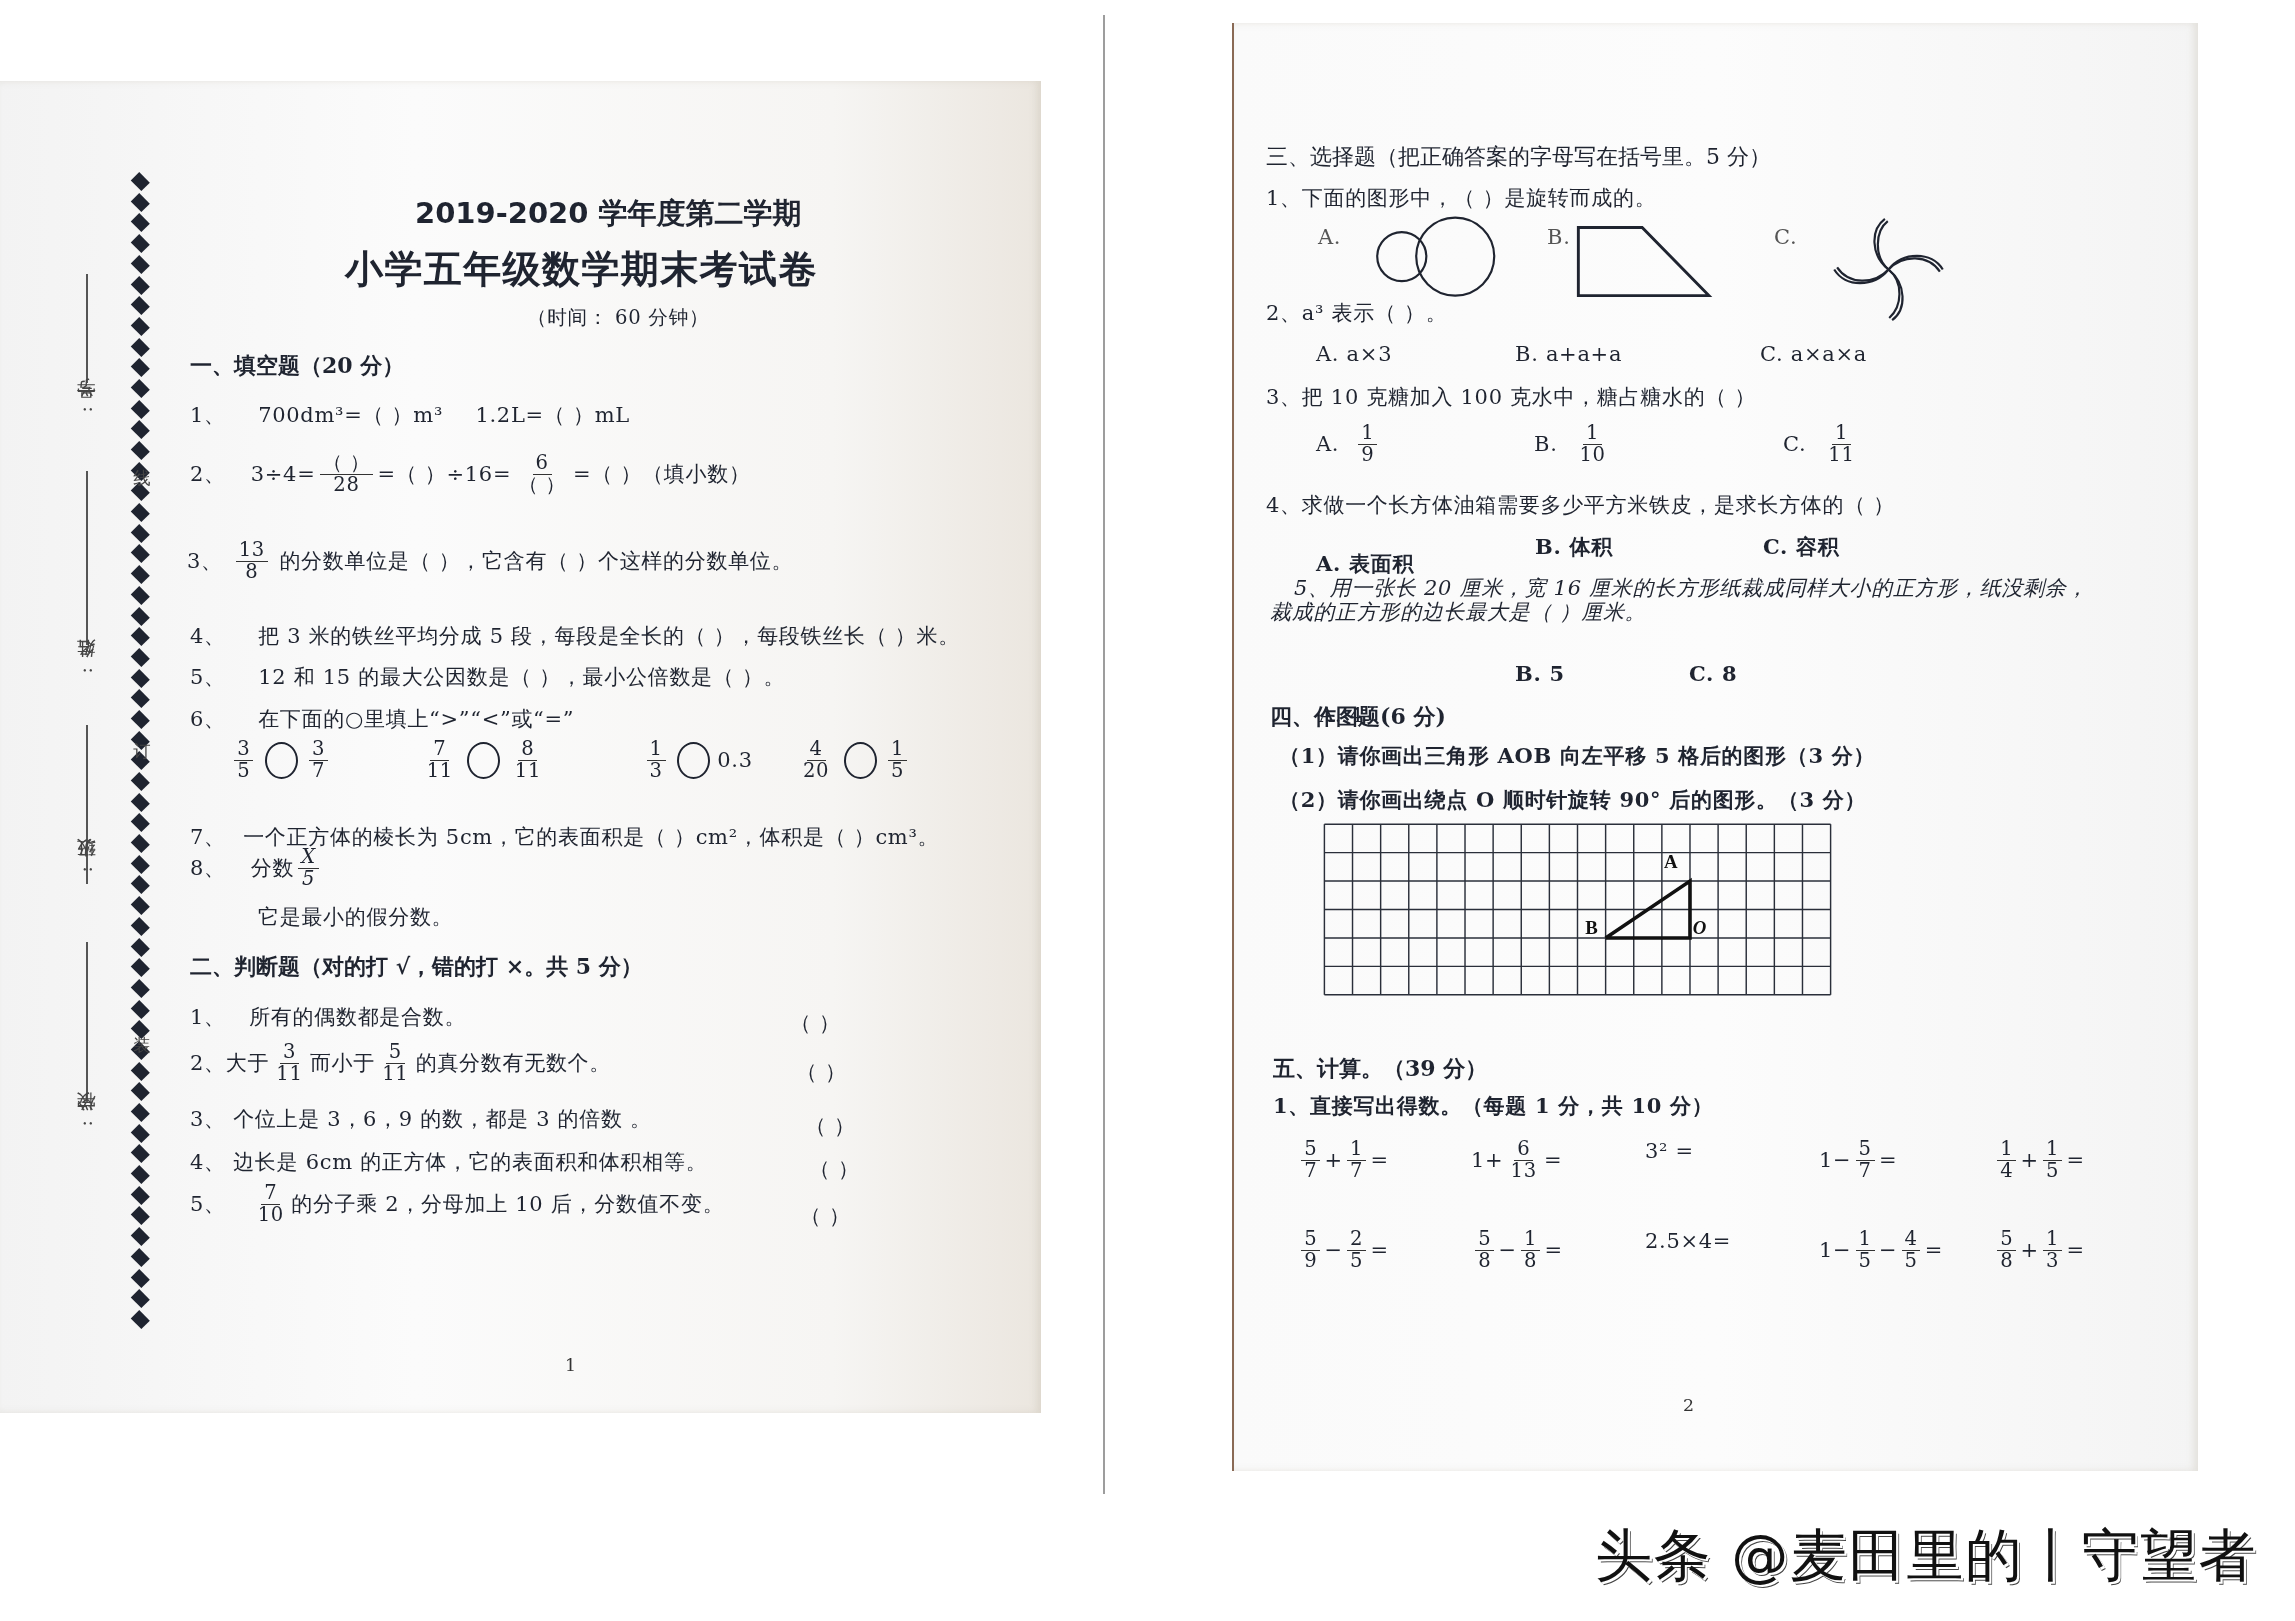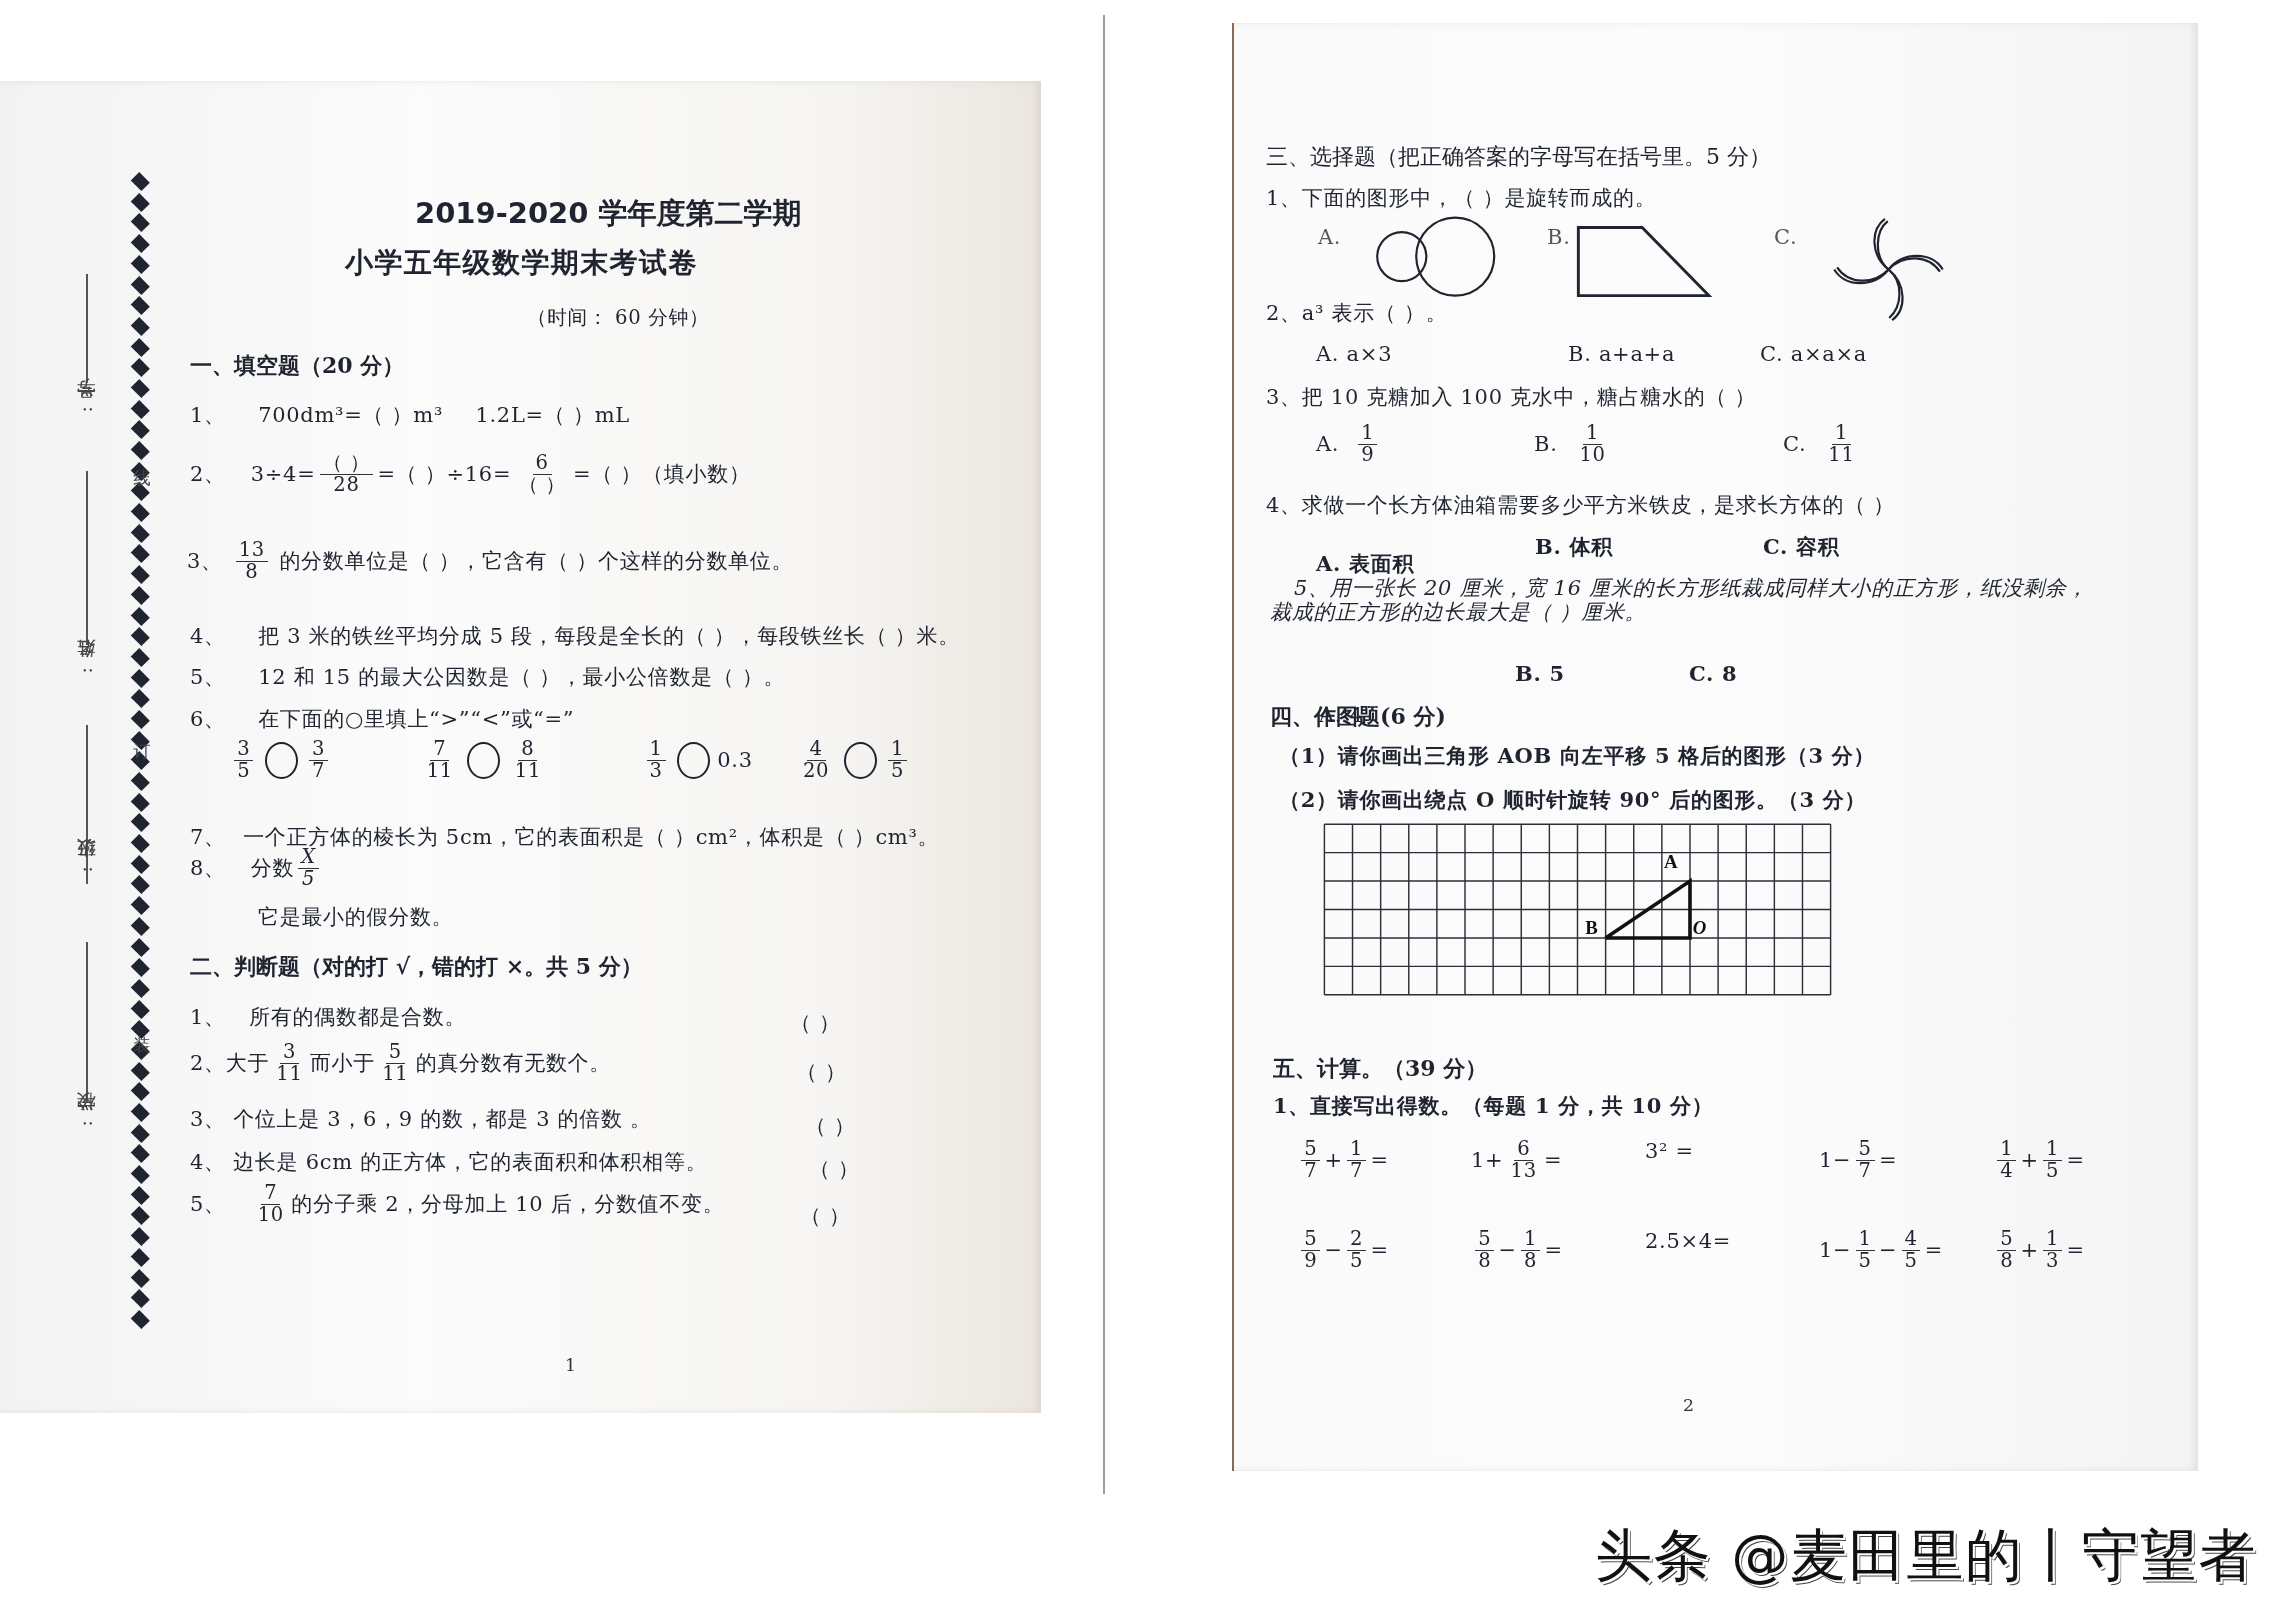--- a/index.html
+++ b/index.html
@@ -30,21 +30,21 @@
 
   
   .diamonds { position:absolute; left:129px; top:171px; width:22px; height:1160px;
     display:flex; flex-direction:column; align-items:center; gap:0; }
   .diamond { width:14.5px; height:14.5px; background:#1f2430; transform:rotate(45deg) scaleY(0.8); margin:3.1px 0; }
   .vlabel { position:absolute; writing-mode:vertical-rl; transform:rotate(180deg); font-size:19px; color:#444; }
   .vline { position:absolute; width:2.2px; background:#555; }
   .bind-char { position:absolute; font-size:17.4px; color:#444; writing-mode:vertical-rl; background:#f8f8f8; }
 
   .title1 { font-family:"DejaVu Sans","Liberation Sans",sans-serif; font-size:29px; font-weight:bold; }
-  .title2 { font-family:"DejaVu Sans","Liberation Sans",sans-serif; font-size:28px; font-weight:bold; letter-spacing:1.4px; }
+  .title2 { font-family:"DejaVu Sans","Liberation Sans",sans-serif; font-size:38px; font-weight:bold; letter-spacing:1.4px; }
 
   .grid-svg { position:absolute; }
   .watermark { position:absolute; left:1595px; top:1518px; font-family:"DejaVu Sans","Liberation Sans",sans-serif;
     font-size:57px; color:#111; letter-spacing:1.4px;
     text-shadow: 2.2px 2.2px 0 #ffffff, 2.9px 2.9px 0 #444; }
   .pageno { font-size:17.4px; color:#333; }
 </style>
 </head>
 <body>
 
@@ -294,21 +294,21 @@
     <path d="M85 75 C 105 54, 140 54, 156 78"></path>
     <path d="M85 75 C 110 95, 110 130, 90 145"></path>
     <path d="M85 75 C 106 92, 104 126, 86 142"></path>
     <path d="M85 75 C 65 100, 25 100, 10 75"></path>
     <path d="M85 75 C 65 96, 30 96, 14 72"></path>
   </g>
 </svg>
 
 <div class="abs t" style="left:1266px;top:299px;">2、a³ 表示（          ）。</div>
 <div class="abs t" style="left:1316px;top:342px;">A. a×3</div>
-<div class="abs t" style="left:1568px;top:342px;">B.  a+a+a</div>
+<div class="abs t" style="left:1515px;top:342px;">B.  a+a+a</div>
 <div class="abs t" style="left:1760px;top:342px;">C.  a×a×a</div>
 
 <div class="abs t" style="left:1266px;top:383px;">3、把 10 克糖加入 100 克水中，糖占糖水的（          ）</div>
 <div class="abs t" style="left:1316px;top:423px;display:flex;align-items:center;">
   <span>A.</span>
   <span class="frac" style="margin-left:19px">
       <span class="num">1</span>
       <span class="den">9</span>
     </span>
 </div>

